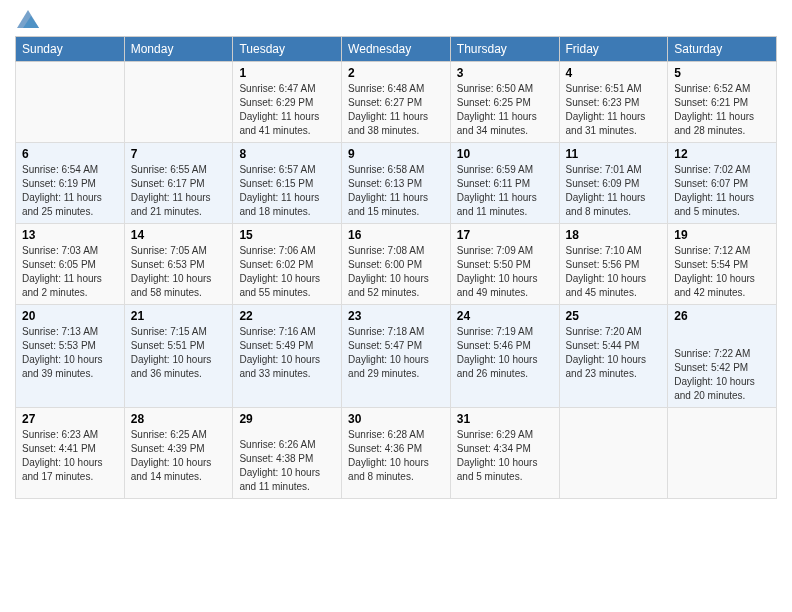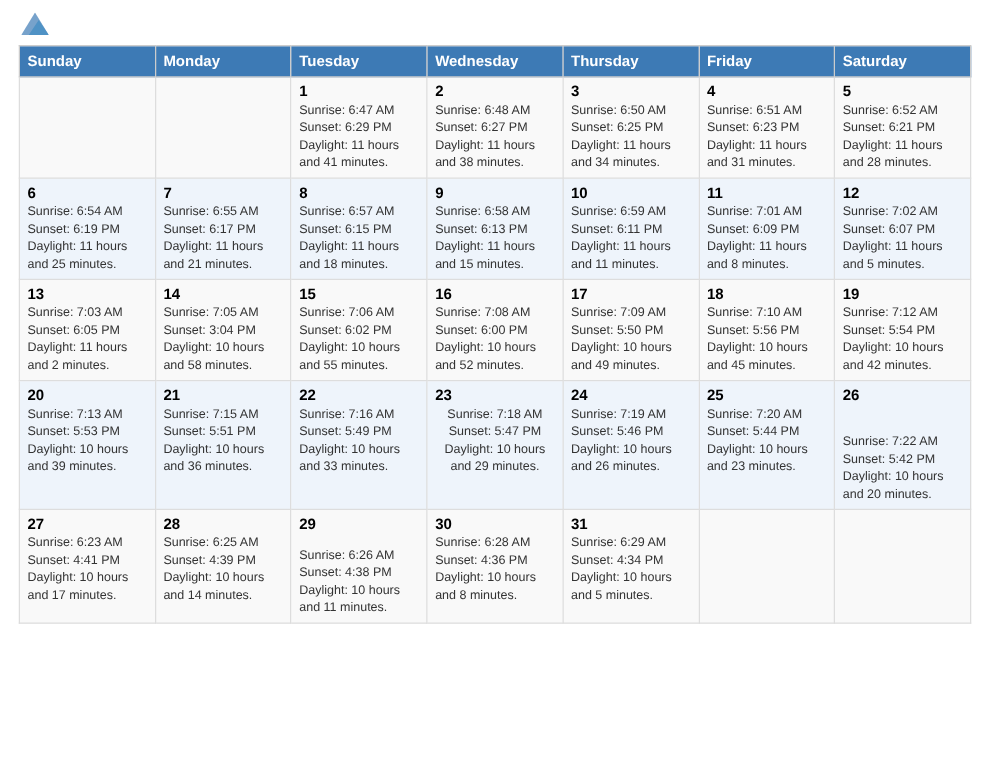--- a/index.html
+++ b/index.html
@@ -8,21 +8,21 @@
     .header { display: flex; justify-content: space-between; align-items: flex-start; margin-bottom: 8px; }
     .logo { display: flex; flex-direction: column; align-items: flex-start; }
     .logo-text { display: flex; align-items: center; }
     .logo-general { font-size: 18px; font-weight: bold; color: #333; }
     .logo-blue { font-size: 18px; font-weight: bold; color: #4a90c4; }
     .logo-icon { width: 22px; height: 18px; margin-left: 2px; }
     .title-section { text-align: right; }
     .month-title { font-size: 36px; font-weight: normal; color: #333; line-height: 1; }
     .location-title { font-size: 14px; color: #555; margin-top: 2px; }
     table { width: 100%; border-collapse: collapse; font-size: 10.5px; }
-    thead tr th { background-color: #3d7ab5; color: #fff; text-align: left; padding: 5px 6px; font-size: 12px; font-weight: bold; border: 1px solid #ccc; }
+    thead tr th { background-color: #3d7ab5; color: #fff; text-align: left; padding: 5px 6px; font-size: 12px; font-weight: normal; border: 1px solid #ccc; }
     tbody tr td { border: 1px solid #ddd; padding: 4px 6px; vertical-align: top; width: 14.28%; }
     tbody tr:nth-child(odd) td { background-color: #f9f9f9; }
     tbody tr:nth-child(even) td { background-color: #eef4fb; }
     .day-num { font-weight: bold; font-size: 12px; display: block; margin-bottom: 2px; }
     .day-info { font-size: 10px; color: #333; line-height: 1.4; }
     .empty { background-color: #f9f9f9 !important; }
   </style>
 </head>
 <body>
 
@@ -141,21 +141,21 @@
         <tr>
           <td>
             <span class="day-num">13</span>
             <div class="day-info" style="white-space: pre-line;">Sunrise: 7:03 AM
 Sunset: 6:05 PM
 Daylight: 11 hours and 2 minutes.</div>
           </td>
           <td>
             <span class="day-num">14</span>
             <div class="day-info" style="white-space: pre-line;">Sunrise: 7:05 AM
-Sunset: 3:04 PM
+Sunset: 6:53 PM
 Daylight: 10 hours and 58 minutes.</div>
           </td>
           <td>
             <span class="day-num">15</span>
             <div class="day-info" style="white-space: pre-line;">Sunrise: 7:06 AM
 Sunset: 6:02 PM
 Daylight: 10 hours and 55 minutes.</div>
           </td>
           <td>
             <span class="day-num">16</span>
@@ -196,21 +196,21 @@
 Daylight: 10 hours and 36 minutes.</div>
           </td>
           <td>
             <span class="day-num">22</span>
             <div class="day-info" style="white-space: pre-line;">Sunrise: 7:16 AM
 Sunset: 5:49 PM
 Daylight: 10 hours and 33 minutes.</div>
           </td>
           <td>
             <span class="day-num">23</span>
-            <div class="day-info" style="white-space: pre-line; text-align: center;">Sunrise: 7:18 AM
+            <div class="day-info" style="white-space: pre-line;">Sunrise: 7:18 AM
 Sunset: 5:47 PM
 Daylight: 10 hours and 29 minutes.</div>
           </td>
           <td>
             <span class="day-num">24</span>
             <div class="day-info" style="white-space: pre-line;">Sunrise: 7:19 AM
 Sunset: 5:46 PM
 Daylight: 10 hours and 26 minutes.</div>
           </td>
           <td>

